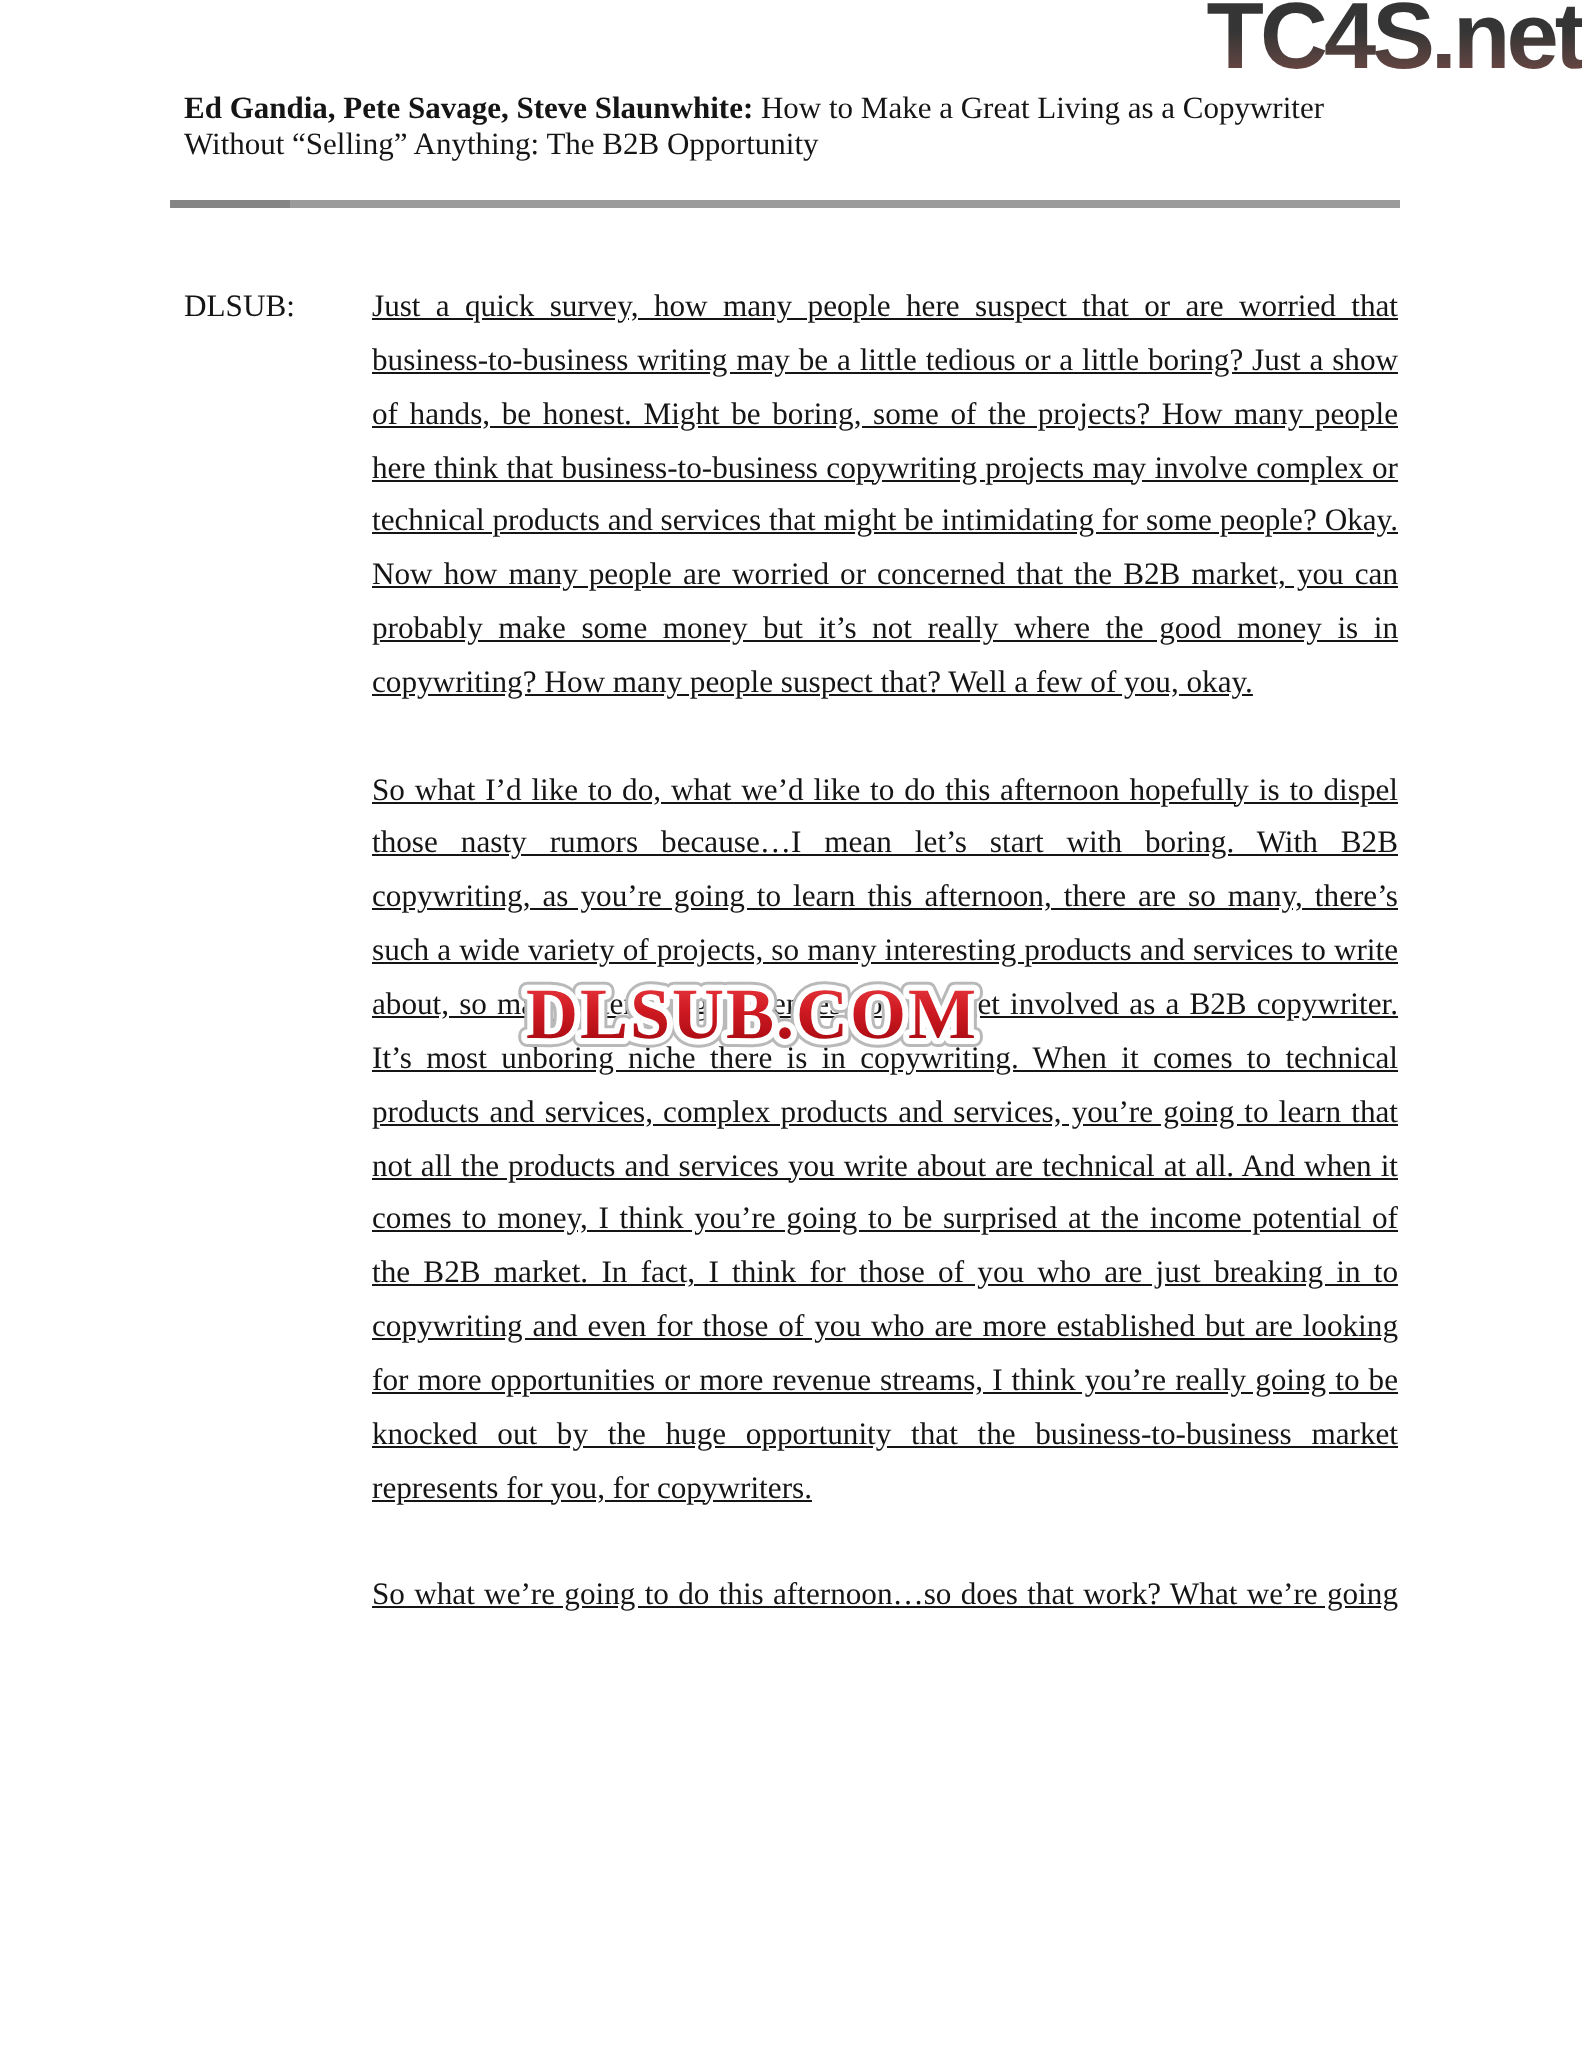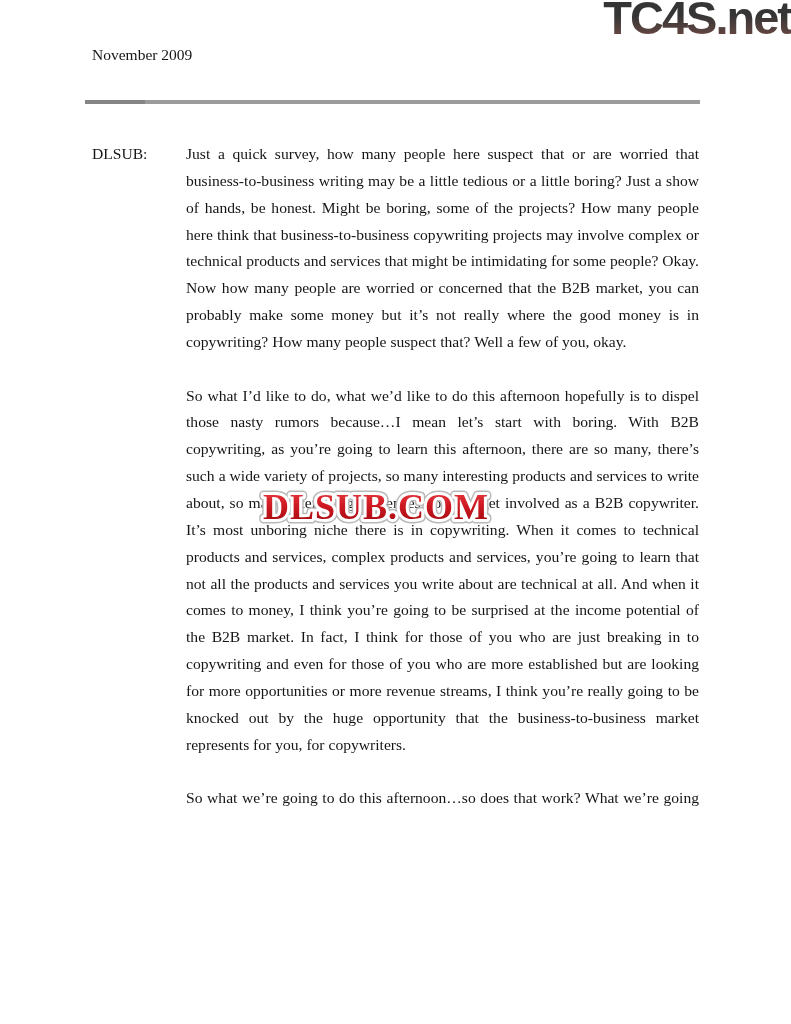--- a/index.html
+++ b/index.html
@@ -63,20 +63,21 @@
   }
   .speaker {
     position: absolute;
     left: 0;
     top: 0;
   }
   .para {
     margin: 0 0 26.85px 94px;
     width: 513px;
     text-align: justify;
+    text-decoration: underline;
   }
 
   
   .watermark {
     position: absolute;
     left: 250px;
     top: 482px;
   }
   .wm-text {
     font-family: "Liberation Serif", serif;
@@ -105,21 +106,21 @@
   }
 </style>
 </head>
 <body>
 
 <div class="page">
 
   <div class="tc4s">TC4S.net</div>
 
   <div class="header">
-    <p class="hdate">November 2009</p>
+    <p class="htext"><b>Ed Gandia, Pete Savage, Steve Slaunwhite:</b> <span>How to Make a Great Living as a Copywriter Without “Selling” Anything: The B2B Opportunity</span></p>
   </div>
 
   <div class="rule"></div>
 
   <div class="transcript">
     <div class="speaker">DLSUB:</div>
     <p class="para">Just a quick survey, how many people here suspect that or are worried that business-to-business writing may be a little tedious or a little boring? Just a show of hands, be honest. Might be boring, some of the projects? How many people here think that business-to-business copywriting projects may involve complex or technical products and services that might be intimidating for some people? Okay. Now how many people are worried or concerned that the B2B market, you can probably make some money but it’s not really where the good money is in copywriting? How many people suspect that? Well a few of you, okay.</p>
     <p class="para">So what I’d like to do, what we’d like to do this afternoon hopefully is to dispel those nasty rumors because…I mean let’s start with boring. With B2B copywriting, as you’re going to learn this afternoon, there are so many, there’s such a wide variety of projects, so many interesting products and services to write about, so many interesting audiences you can get involved as a B2B copywriter. It’s most unboring niche there is in copywriting. When it comes to technical products and services, complex products and services, you’re going to learn that not all the products and services you write about are technical at all. And when it comes to money, I think you’re going to be surprised at the income potential of the B2B market. In fact, I think for those of you who are just breaking in to copywriting and even for those of you who are more established but are looking for more opportunities or more revenue streams, I think you’re really going to be knocked out by the huge opportunity that the business-to-business market represents for you, for copywriters.</p>
     <p class="para">So what we’re going to do this afternoon…so does that work? What we’re going to do this afternoon is give you a very brief overview of the business-to-business market and then we’re going to get into the good stuff. We’re going to talk about the five top paying business-to-business projects. The most high-demand, most lucrative business-to-business projects there is. These are the type of projects that</p>
   </div>

